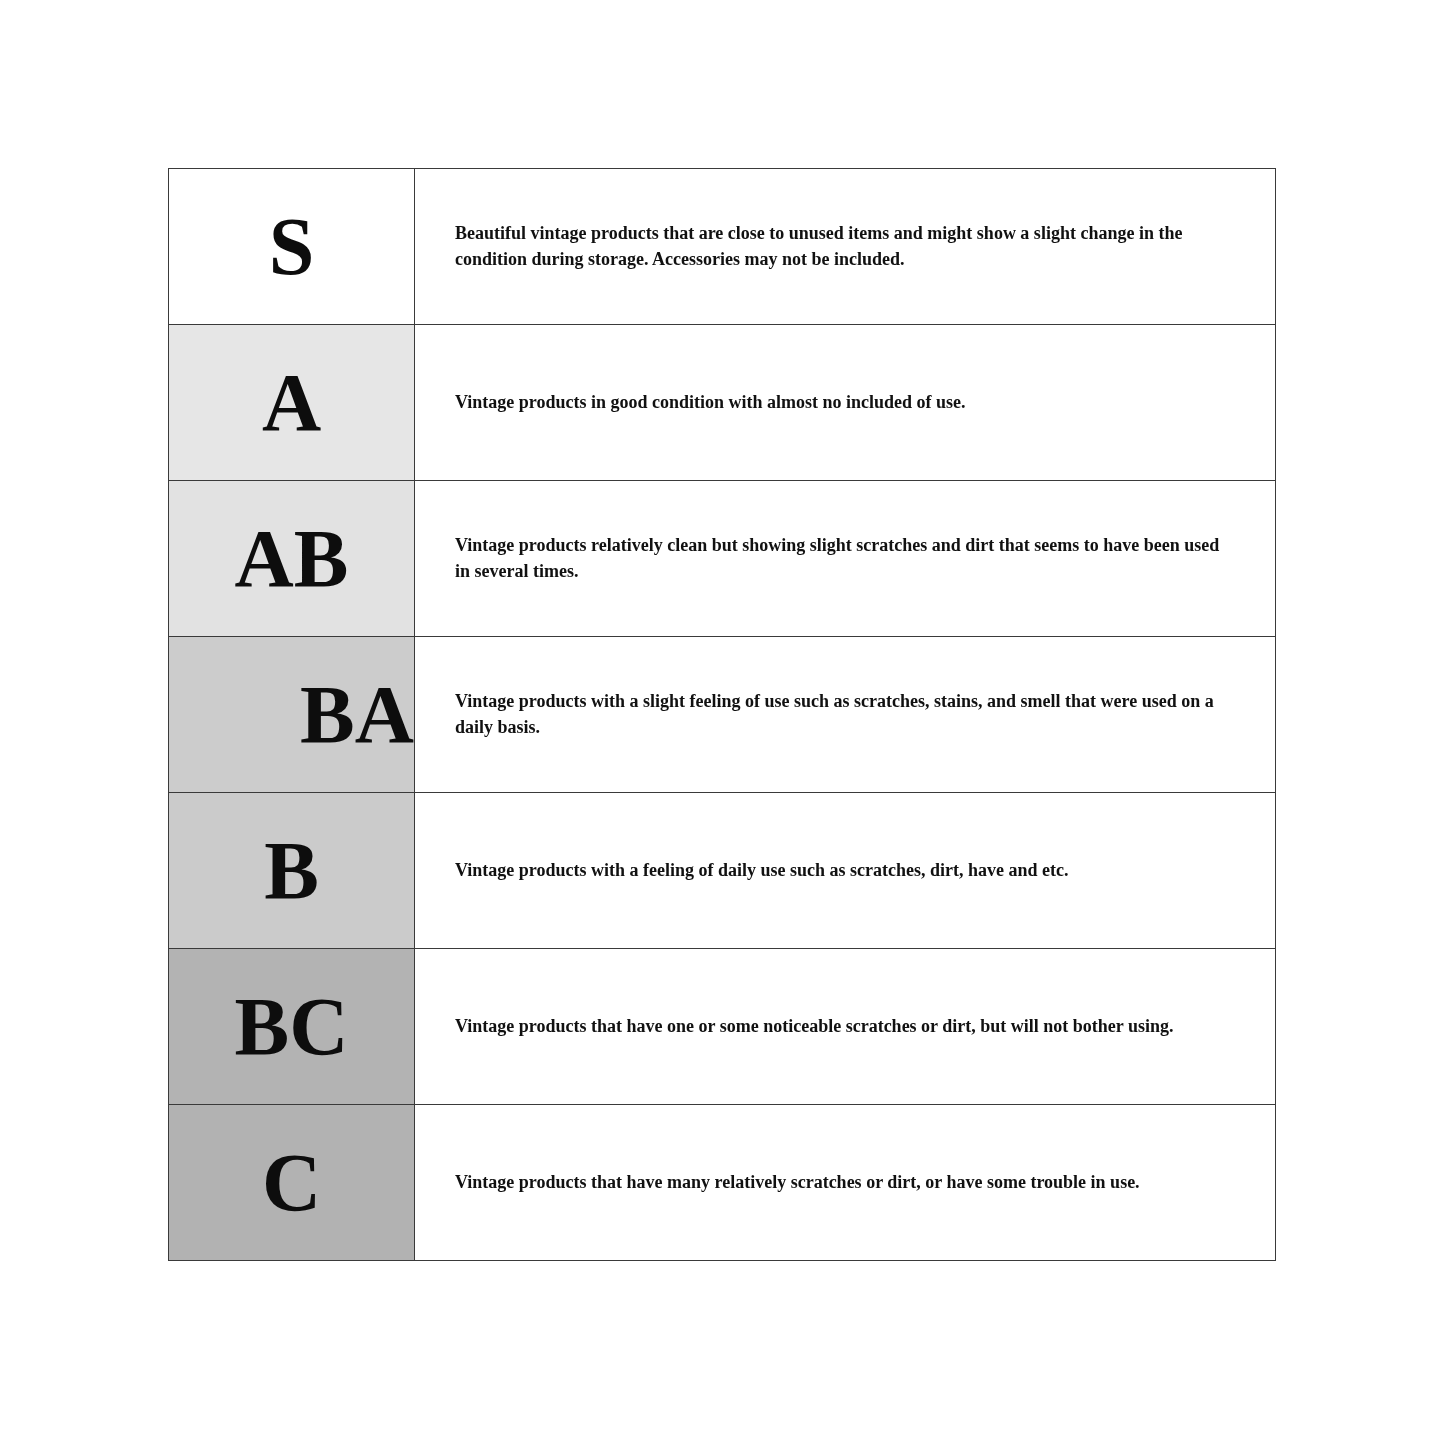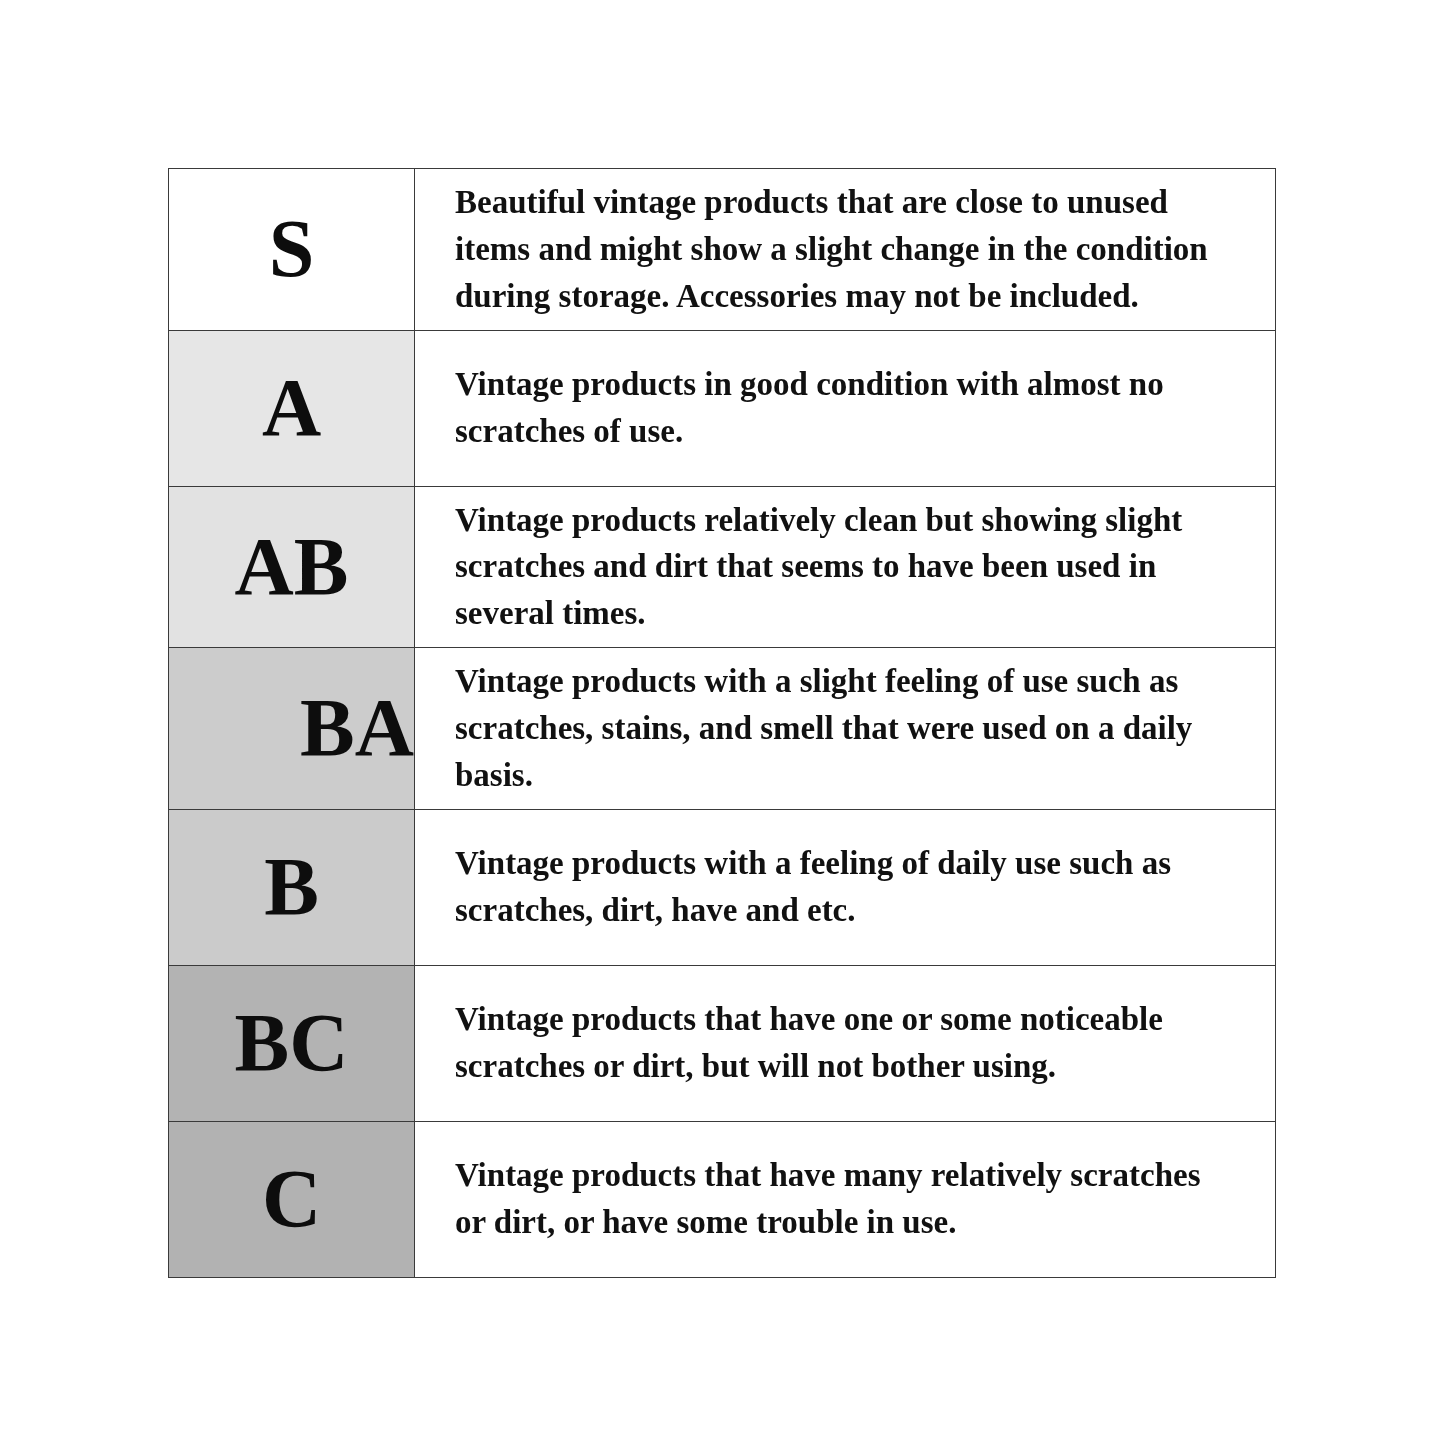--- a/index.html
+++ b/index.html
@@ -48,21 +48,21 @@
     color: #0d0d0d;
     letter-spacing: 0px;
     display: block;
   }
   td.desc-cell {
     padding: 10px 46px 10px 40px;
     background: #ffffff;
   }
   .desc-text {
     font-family: "Liberation Serif", serif;
-    font-size: 33px;
+    font-size: 18px;
     line-height: 1.42;
     color: #111111;
     font-weight: 600;
     display: block;
   }
 </style>
 </head>
 <body>
 
 <div class="page">
@@ -74,21 +74,21 @@
         </td>
         <td class="desc-cell">
           <span class="desc-text">Beautiful vintage products that are close to unused items and might show a slight change in the condition during storage. Accessories may not be included.</span>
         </td>
       </tr>
       <tr>
         <td class="grade-cell" style="background: rgb(230, 230, 230);">
           <span class="grade-label">A</span>
         </td>
         <td class="desc-cell">
-          <span class="desc-text">Vintage products in good condition with almost no scratches of use.</span>
+          <span class="desc-text">Vintage products in good condition with almost no included of use.</span>
         </td>
       </tr>
       <tr>
         <td class="grade-cell" style="background: rgb(226, 226, 226); margin-left: 24px;">
           <span class="grade-label">AB</span>
         </td>
         <td class="desc-cell">
           <span class="desc-text">Vintage products relatively clean but showing slight scratches and dirt that seems to have been used in several times.</span>
         </td>
       </tr>

